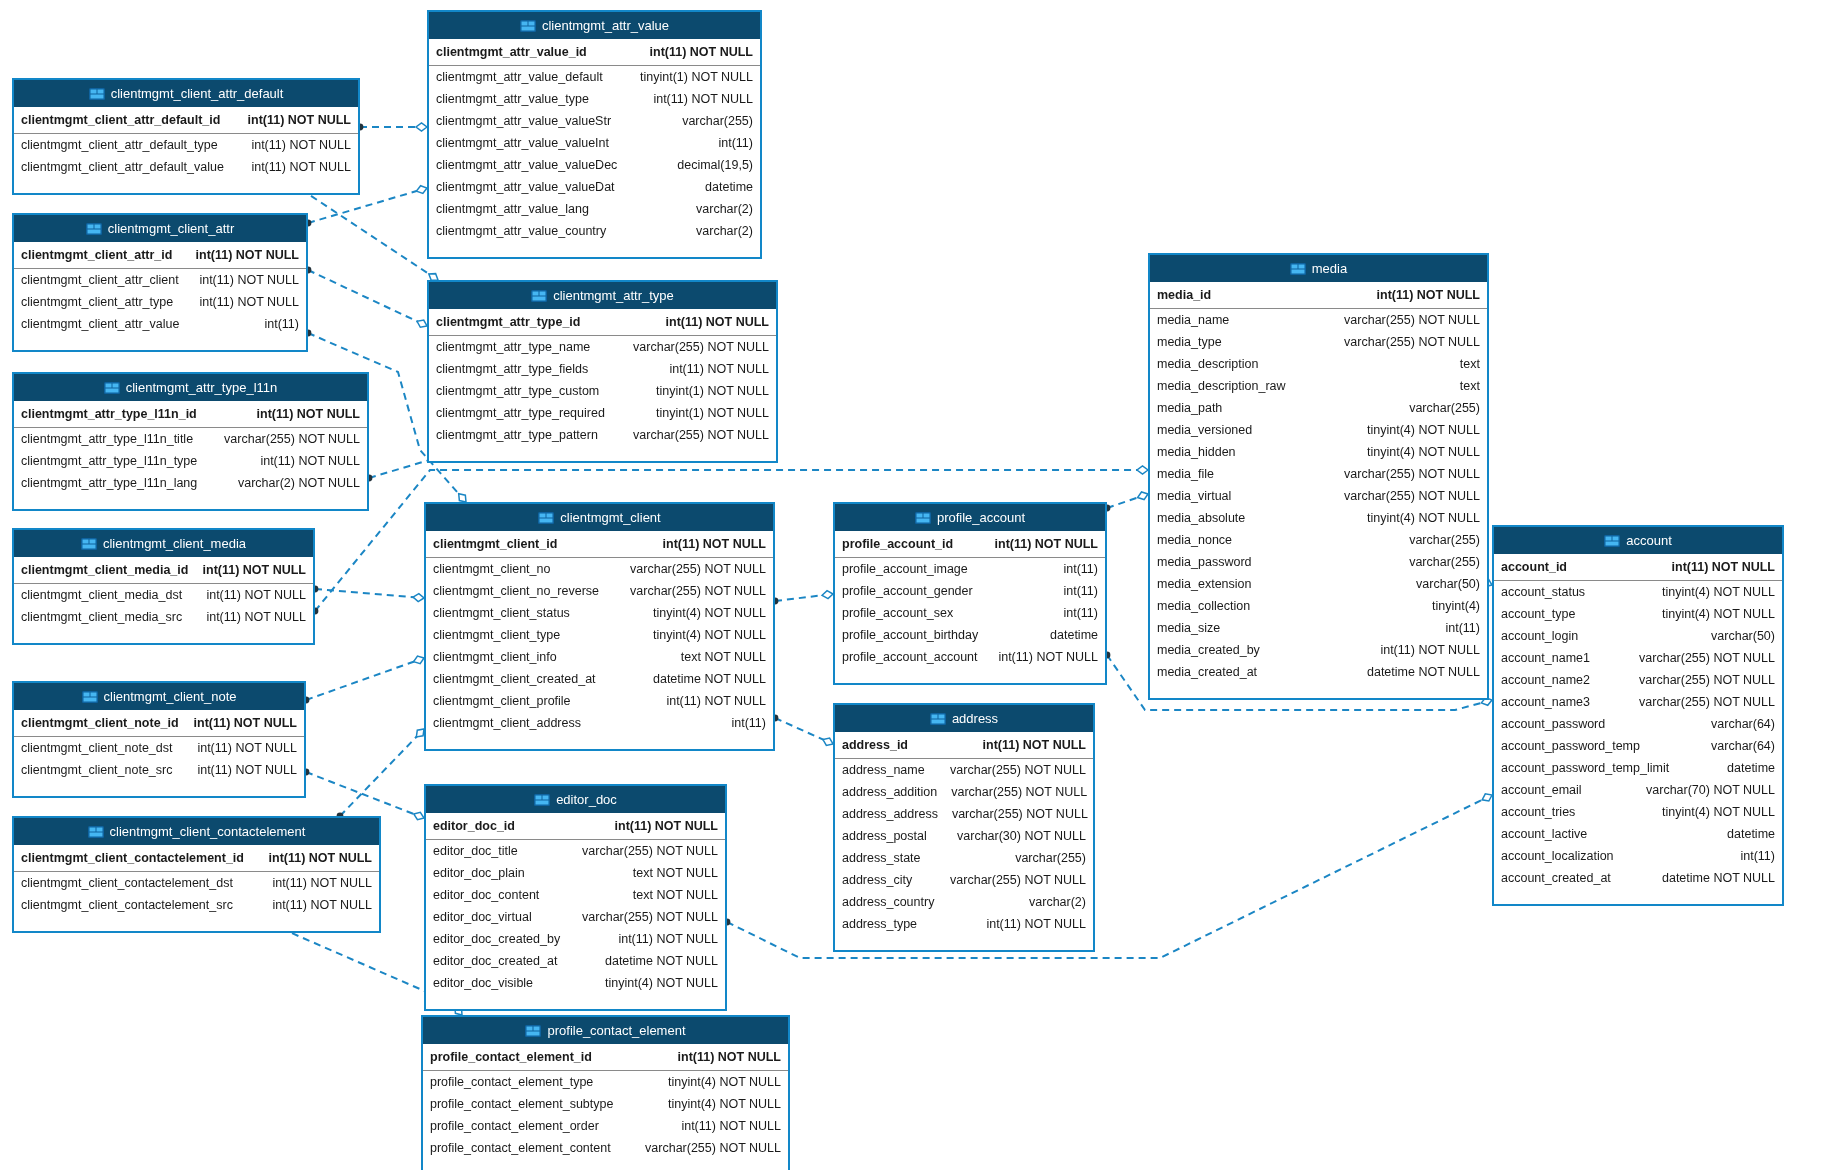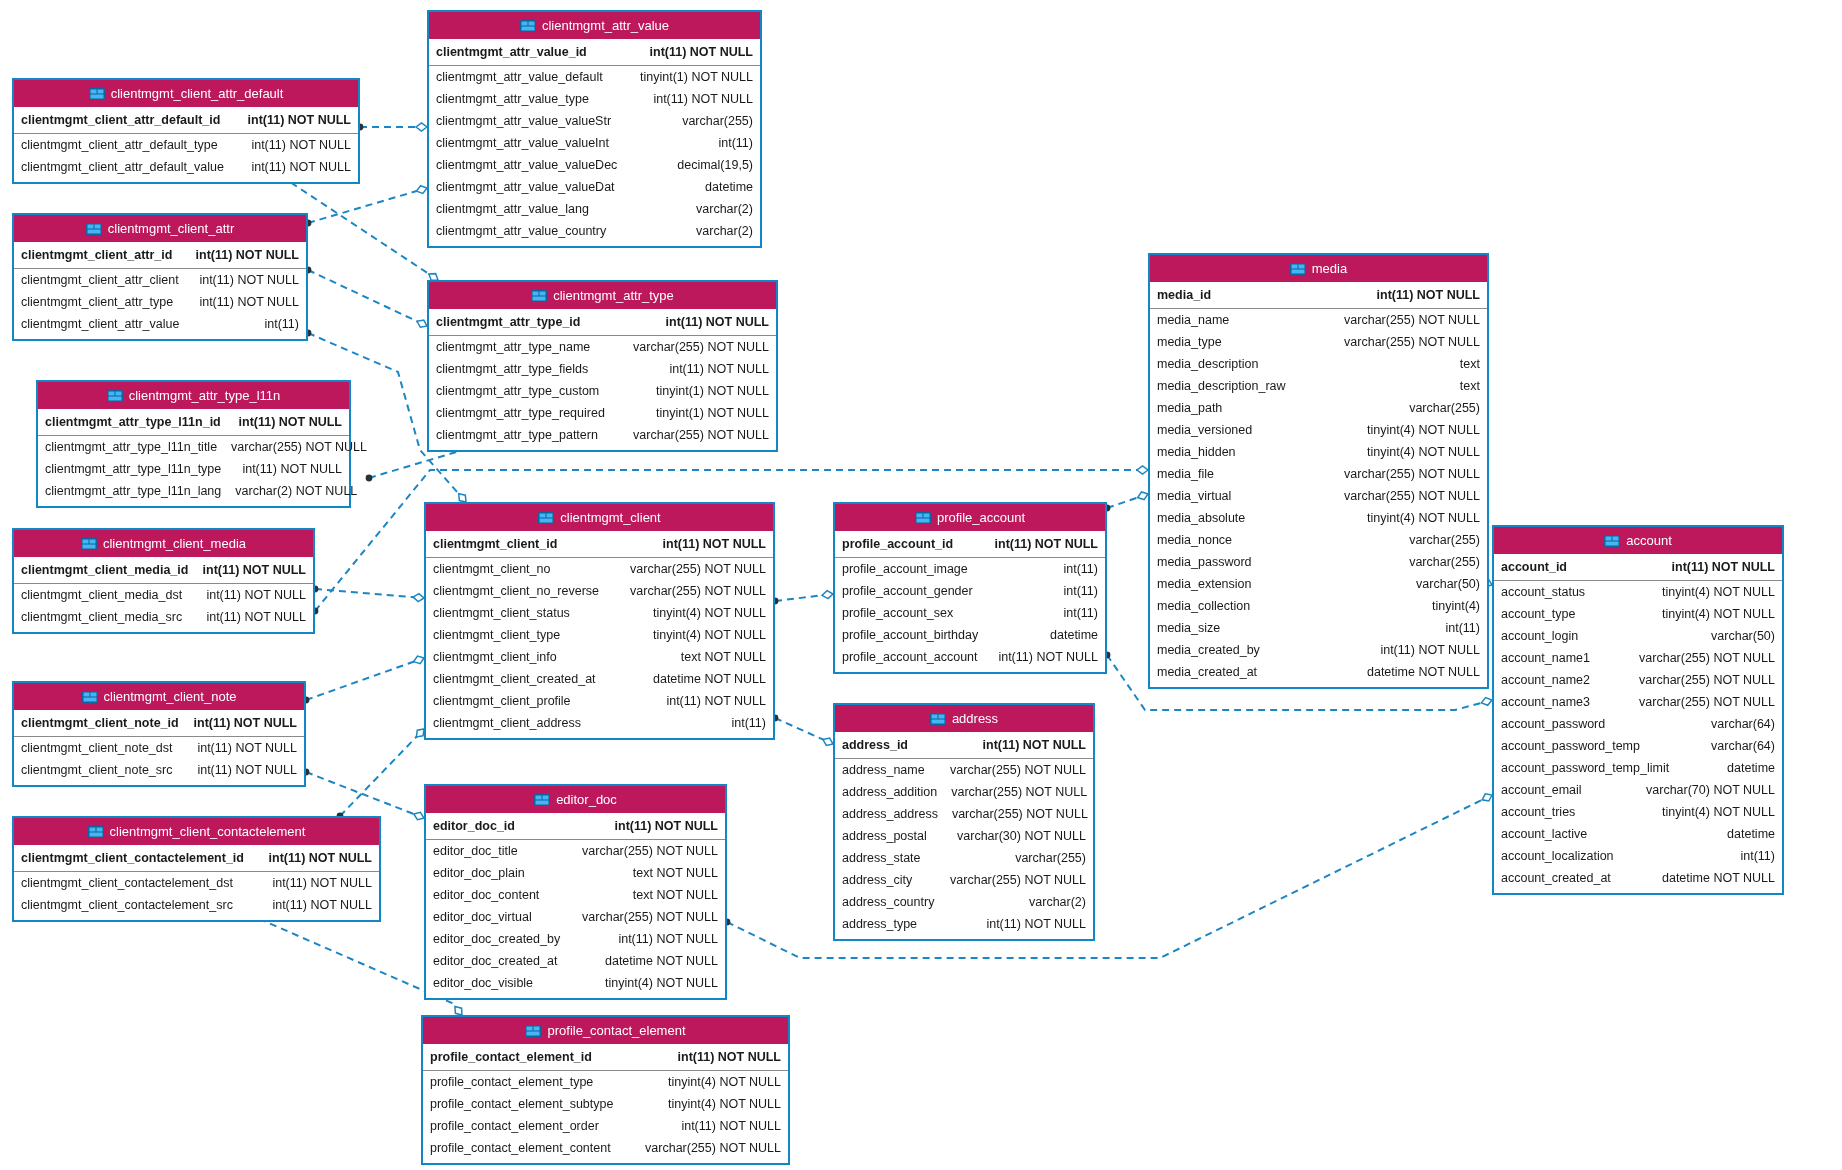--- a/index.html
+++ b/index.html
@@ -7,32 +7,32 @@
     width:1842px;height:1170px;position:relative;background:#ffffff;
     font-family:"Liberation Sans",sans-serif;overflow:hidden;
   }
   .canvas{position:absolute;left:0;top:0;width:1842px;height:1170px;}
   svg.rel-layer{position:absolute;left:0;top:0;pointer-events:none;}
   .tbl{
     position:absolute;background:#ffffff;border:2px solid #1287c8;
     font-size:12.5px;color:#1a1a1a;box-sizing:border-box;
   }
   .thead{
-    background:#be185d;color:#ffffff;height:27px;display:flex;
+    background:#0c4a6e;color:#ffffff;height:27px;display:flex;
     align-items:center;justify-content:center;gap:6px;font-size:13px;
     white-space:nowrap;
   }
   .thead svg{flex:0 0 auto;}
   .row{
     height:22px;display:flex;justify-content:space-between;align-items:center;
     padding:0 7px;white-space:nowrap;line-height:22px;
   }
   .row.pk{height:26px;font-weight:bold;border-bottom:1px solid #8a8a8a;}
   .ctype{margin-left:14px;}
-  .tbody{padding-bottom:4px;}
+  .tbody{padding-bottom:15px;}
 </style>
 </head>
 <body>
 
 <div class="canvas">
   <svg class="rel-layer" width="1842" height="1170">
       <g>
         <polyline points="360,127 417,127" fill="none" stroke="#1b86c4" stroke-width="2" stroke-dasharray="7 5"></polyline>
         <circle cx="360" cy="127" r="3.4" fill="#24333c"></circle>
         <polygon points="427,127 421.5,131 416,127 421.5,123" fill="#ffffff" stroke="#1b86c4" stroke-width="1.5"></polygon>
@@ -257,21 +257,21 @@
           <div class="row">
             <span class="cname">clientmgmt_attr_type_required</span>
             <span class="ctype">tinyint(1) NOT NULL</span>
           </div>
           <div class="row">
             <span class="cname">clientmgmt_attr_type_pattern</span>
             <span class="ctype">varchar(255) NOT NULL</span>
           </div>
         </div>
       </div>
-      <div class="tbl" style="left: 12px; top: 380px; width: 315px; margin-left: 24px;">
+      <div class="tbl" style="left: 12px; top: 372px; width: 357px;">
         <div class="thead">
           <svg width="16" height="12" viewBox="0 0 16 12">
             <rect x="0" y="0" width="16" height="12" rx="1.5" fill="#0f639f"></rect>
             <rect x="1.5" y="1.5" width="6" height="4" fill="#45b6f2"></rect>
             <rect x="8.5" y="1.5" width="6" height="4" fill="#45b6f2"></rect>
             <rect x="1.5" y="6.5" width="13" height="4" fill="#45b6f2"></rect>
           </svg>
           <span>clientmgmt_attr_type_l11n</span>
         </div>
         <div class="row pk">

